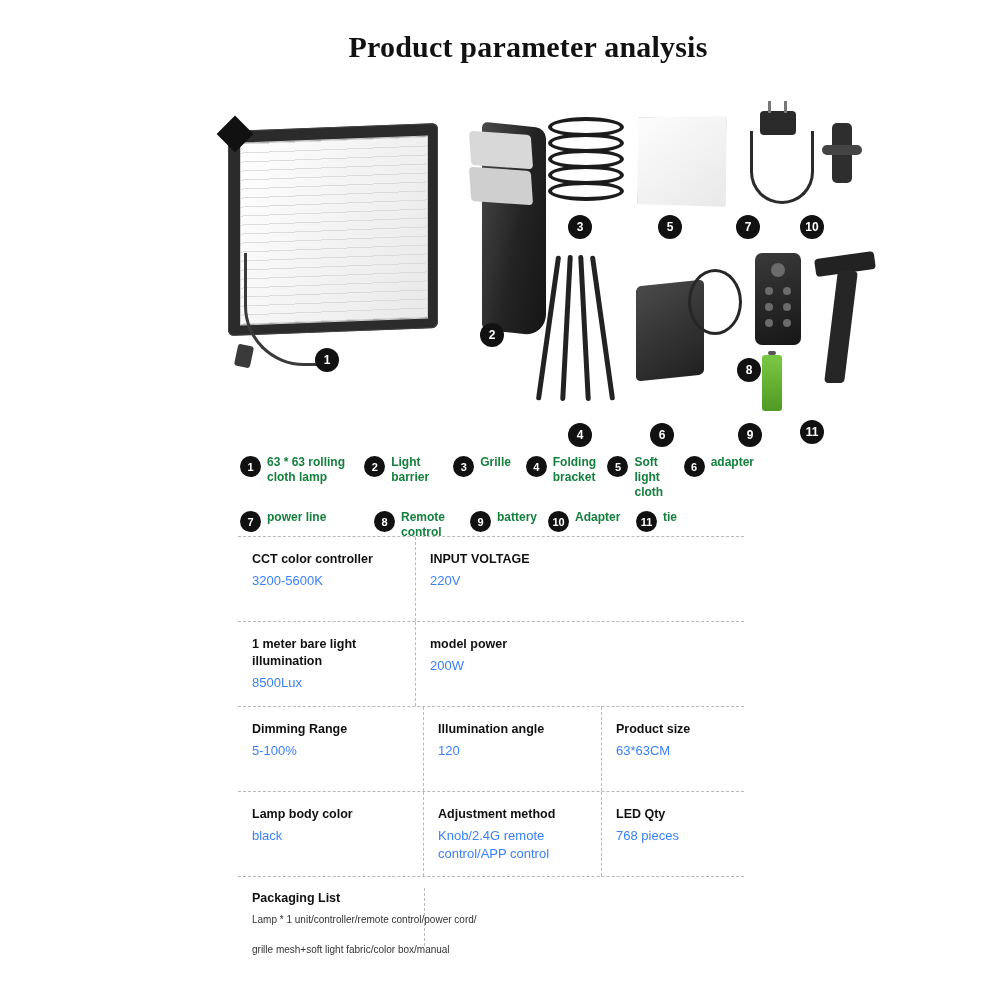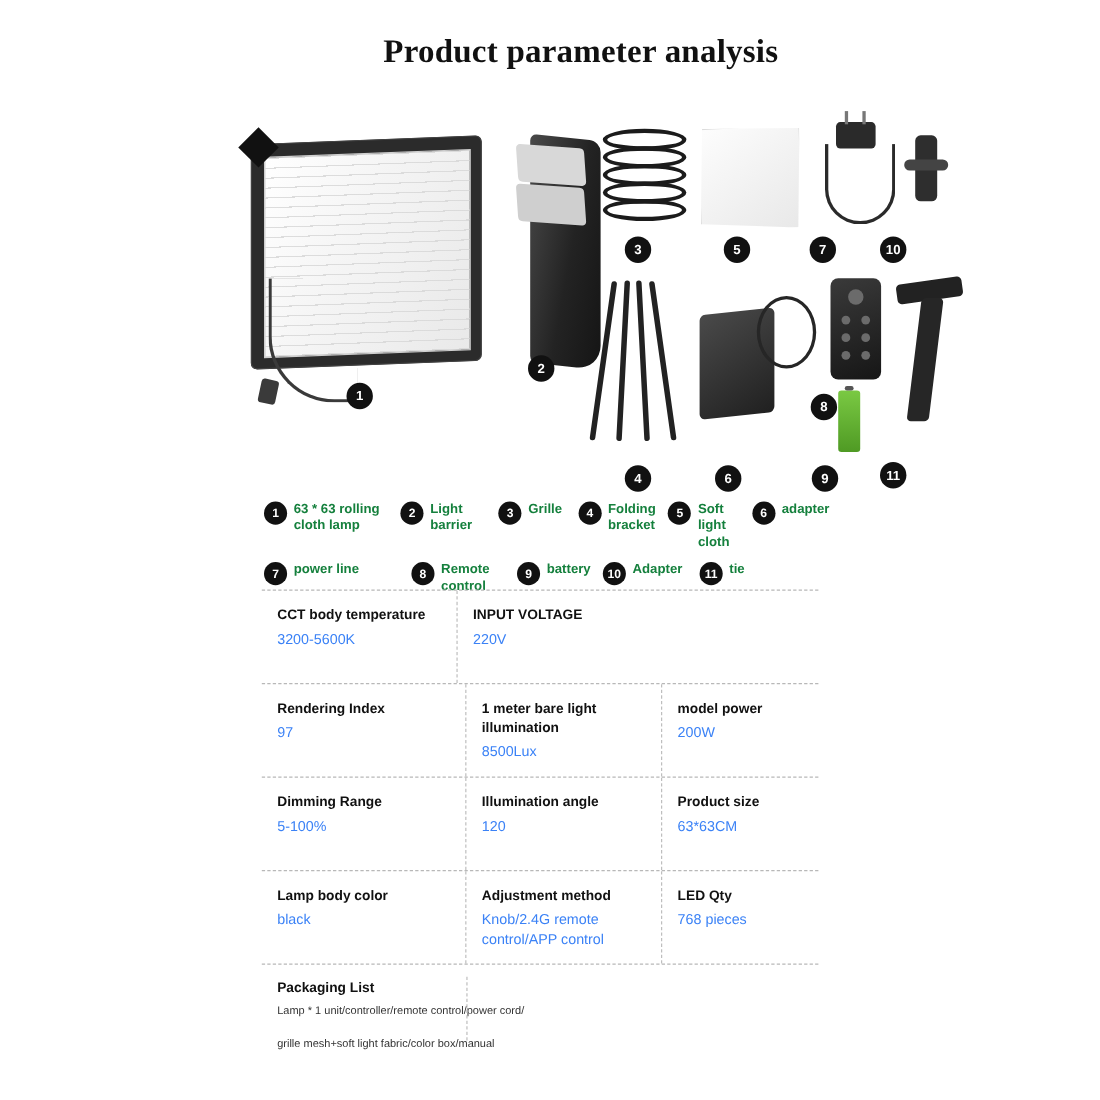--- a/index.html
+++ b/index.html
@@ -298,34 +298,30 @@
         <div class="legend-txt">tie</div>
       </div>
     </div>
 
   </div>
 
   <div class="spec">
 
     <div class="spec-row">
       <div class="spec-cell c2">
-        <div class="spec-label">CCT body temperature</div>
+        <div class="spec-label">CCT color controller</div>
         <div class="spec-value">3200-5600K</div>
       </div>
       <div class="spec-cell c3">
         <div class="spec-label">INPUT VOLTAGE</div>
         <div class="spec-value">220V</div>
       </div>
     </div>
 
     <div class="spec-row">
-      <div class="spec-cell c1">
-        <div class="spec-label">Rendering Index</div>
-        <div class="spec-value">97</div>
-      </div>
       <div class="spec-cell c2">
         <div class="spec-label">1 meter bare light illumination</div>
         <div class="spec-value">8500Lux</div>
       </div>
       <div class="spec-cell c3">
         <div class="spec-label">model power</div>
         <div class="spec-value">200W</div>
       </div>
     </div>
 

